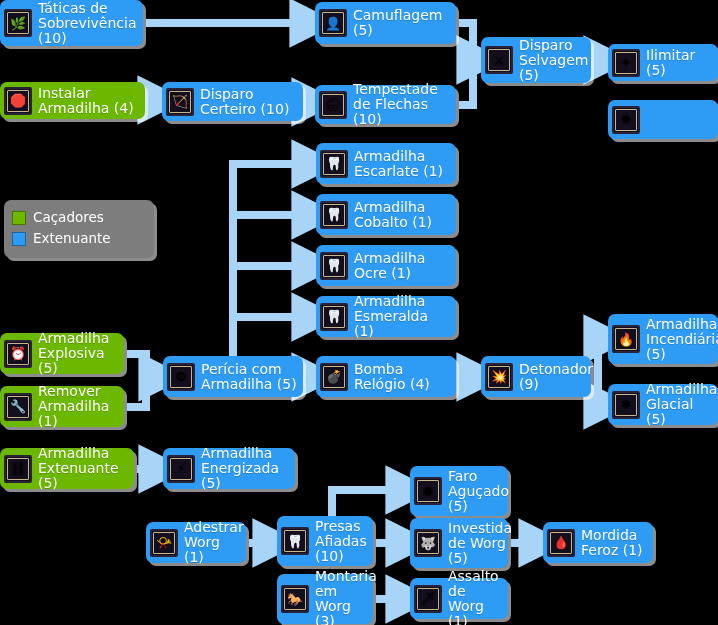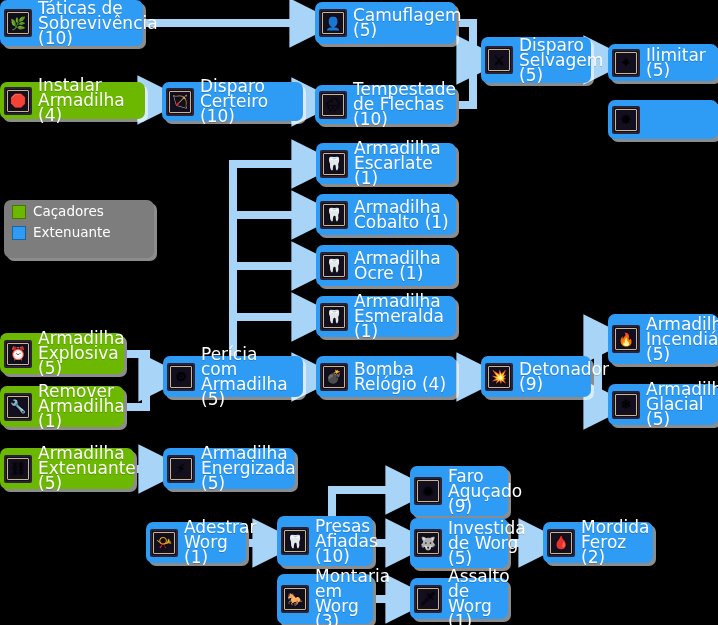--- a/index.html
+++ b/index.html
@@ -52,36 +52,36 @@
   }
   .icon .glyph{
     position:absolute;left:0;top:0;width:100%;height:100%;
     display:flex;align-items:center;justify-content:center;
     font-size:13px;line-height:1;
     text-shadow:0 0 2px #000;
   }
 
   .label{
     color:#ffffff;
-    font-size:17px;
+    font-size:14px;
     line-height:15px;
     letter-spacing:0px;
     white-space:pre-line;
     text-shadow:0 1px 0 rgba(0,0,0,0.18);
   }
 
   
   #legend{
     position:absolute;
     left:4px;top:200px;
     width:150px;height:58px;
     background:#7d7d7d;
     border-radius:7px;
     box-shadow:3px 3px 0 rgba(255,255,255,0.55);
-    padding:1px 8px;
+    padding:7px 8px;
     box-sizing:border-box;
     z-index:6;
   }
   .legrow{display:flex;align-items:center;height:21px;}
   .swatch{
     width:14px;height:14px;margin-right:7px;flex:0 0 auto;
     border:1px solid rgba(0,0,0,0.35);box-sizing:border-box;
   }
   .legtxt{color:#ffffff;font-size:13.5px;line-height:15px;}
 </style>
@@ -336,38 +336,38 @@
 Afiadas
 (10)</span>
       </div>
       <div class="node blue" style="left: 410px; top: 466px; width: 98px; height: 50px;">
         <span class="icon">
           <span class="frame"></span>
           <span class="glyph">✺</span>
         </span>
         <span class="label">Faro
 Aguçado
-(9)</span>
+(5)</span>
       </div>
       <div class="node blue" style="left: 410px; top: 518px; width: 98px; height: 50px;">
         <span class="icon">
           <span class="frame"></span>
           <span class="glyph">🐺</span>
         </span>
         <span class="label">Investida
 de Worg
 (5)</span>
       </div>
       <div class="node blue" style="left: 543px; top: 522px; width: 110px; height: 41px;">
         <span class="icon">
           <span class="frame"></span>
           <span class="glyph">🩸</span>
         </span>
         <span class="label">Mordida
-Feroz (2)</span>
+Feroz (1)</span>
       </div>
       <div class="node blue" style="left: 277px; top: 574px; width: 96px; height: 50px;">
         <span class="icon">
           <span class="frame"></span>
           <span class="glyph">🐎</span>
         </span>
         <span class="label">Montaria
 em Worg
 (3)</span>
       </div>

